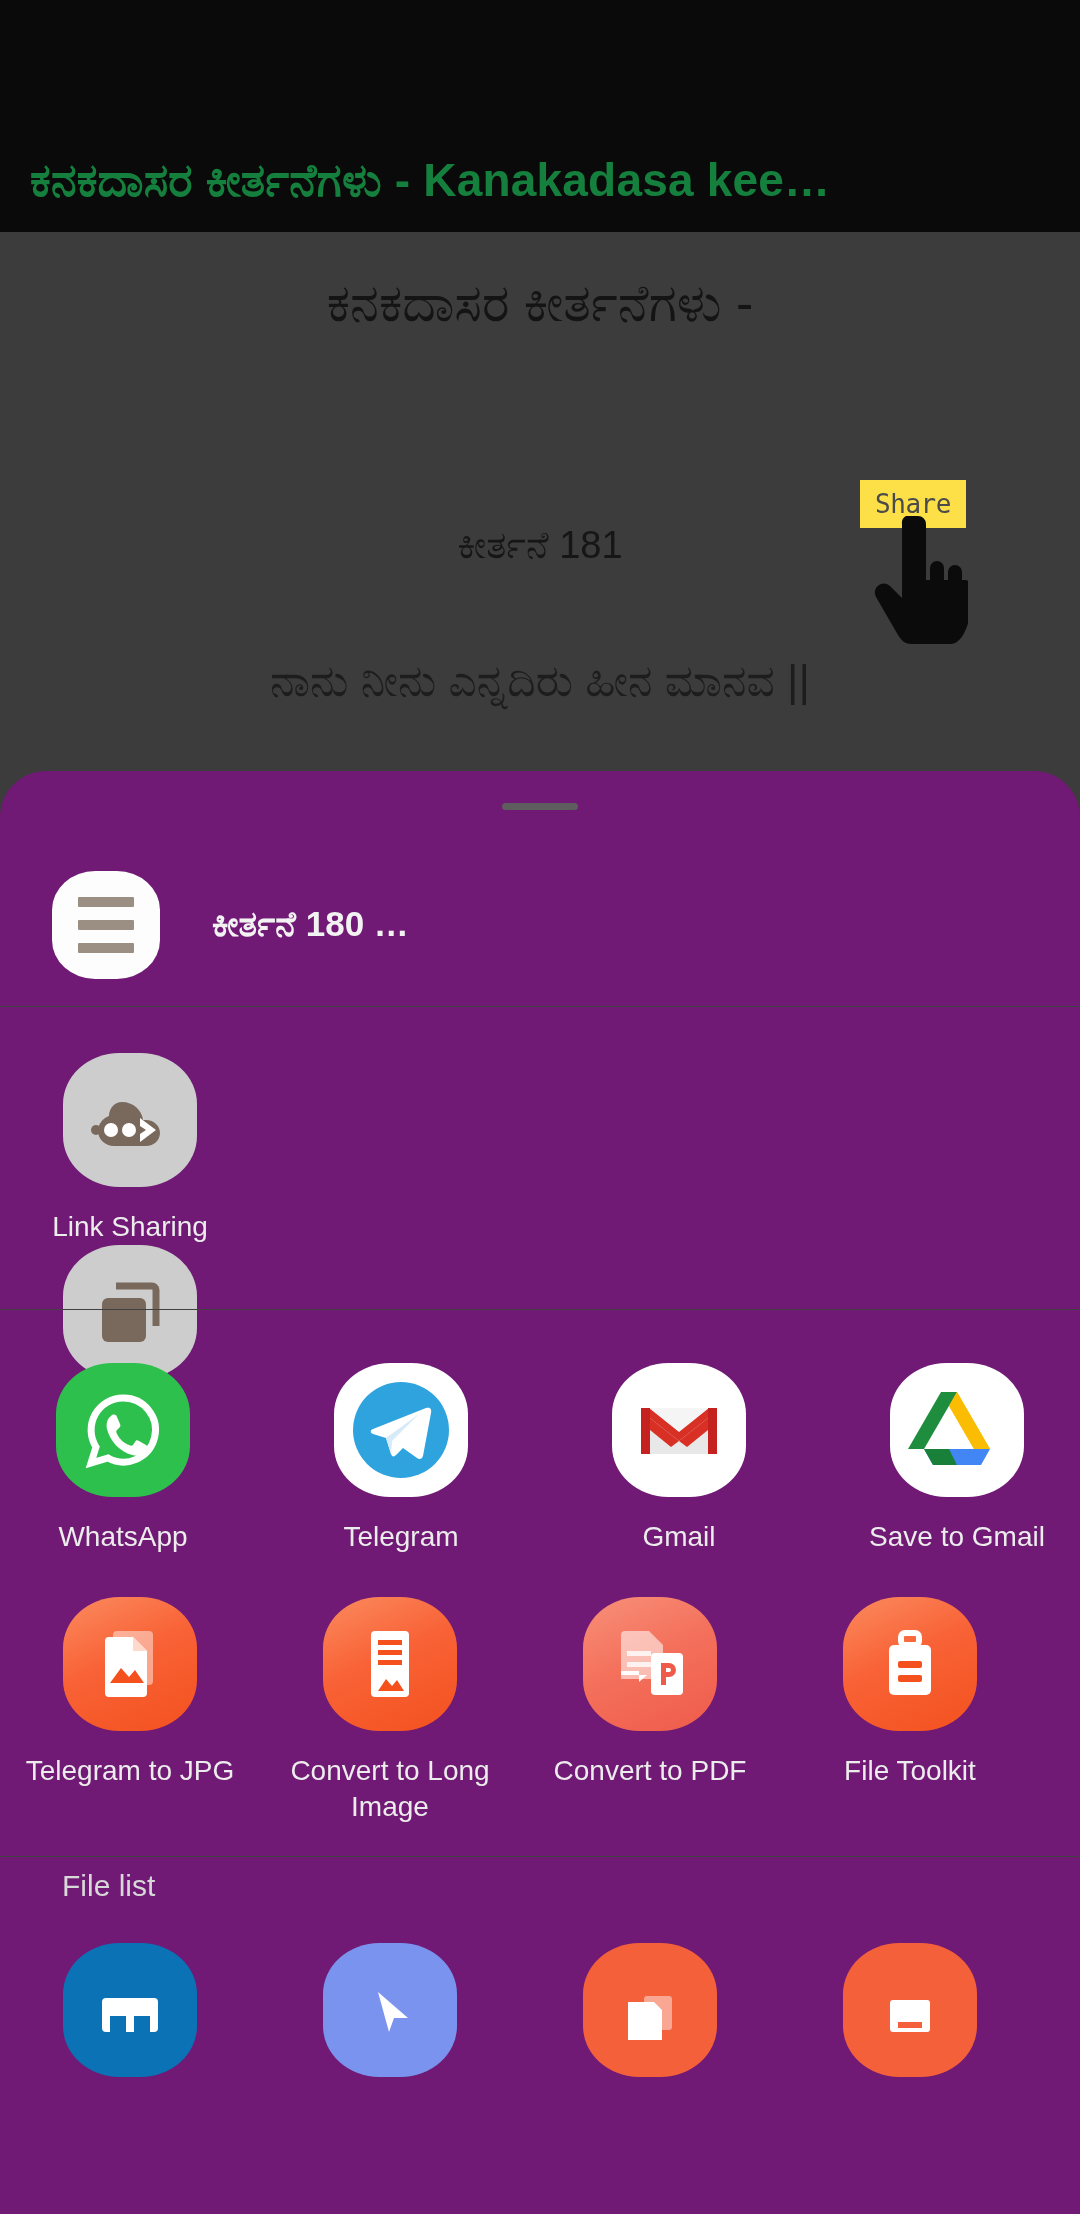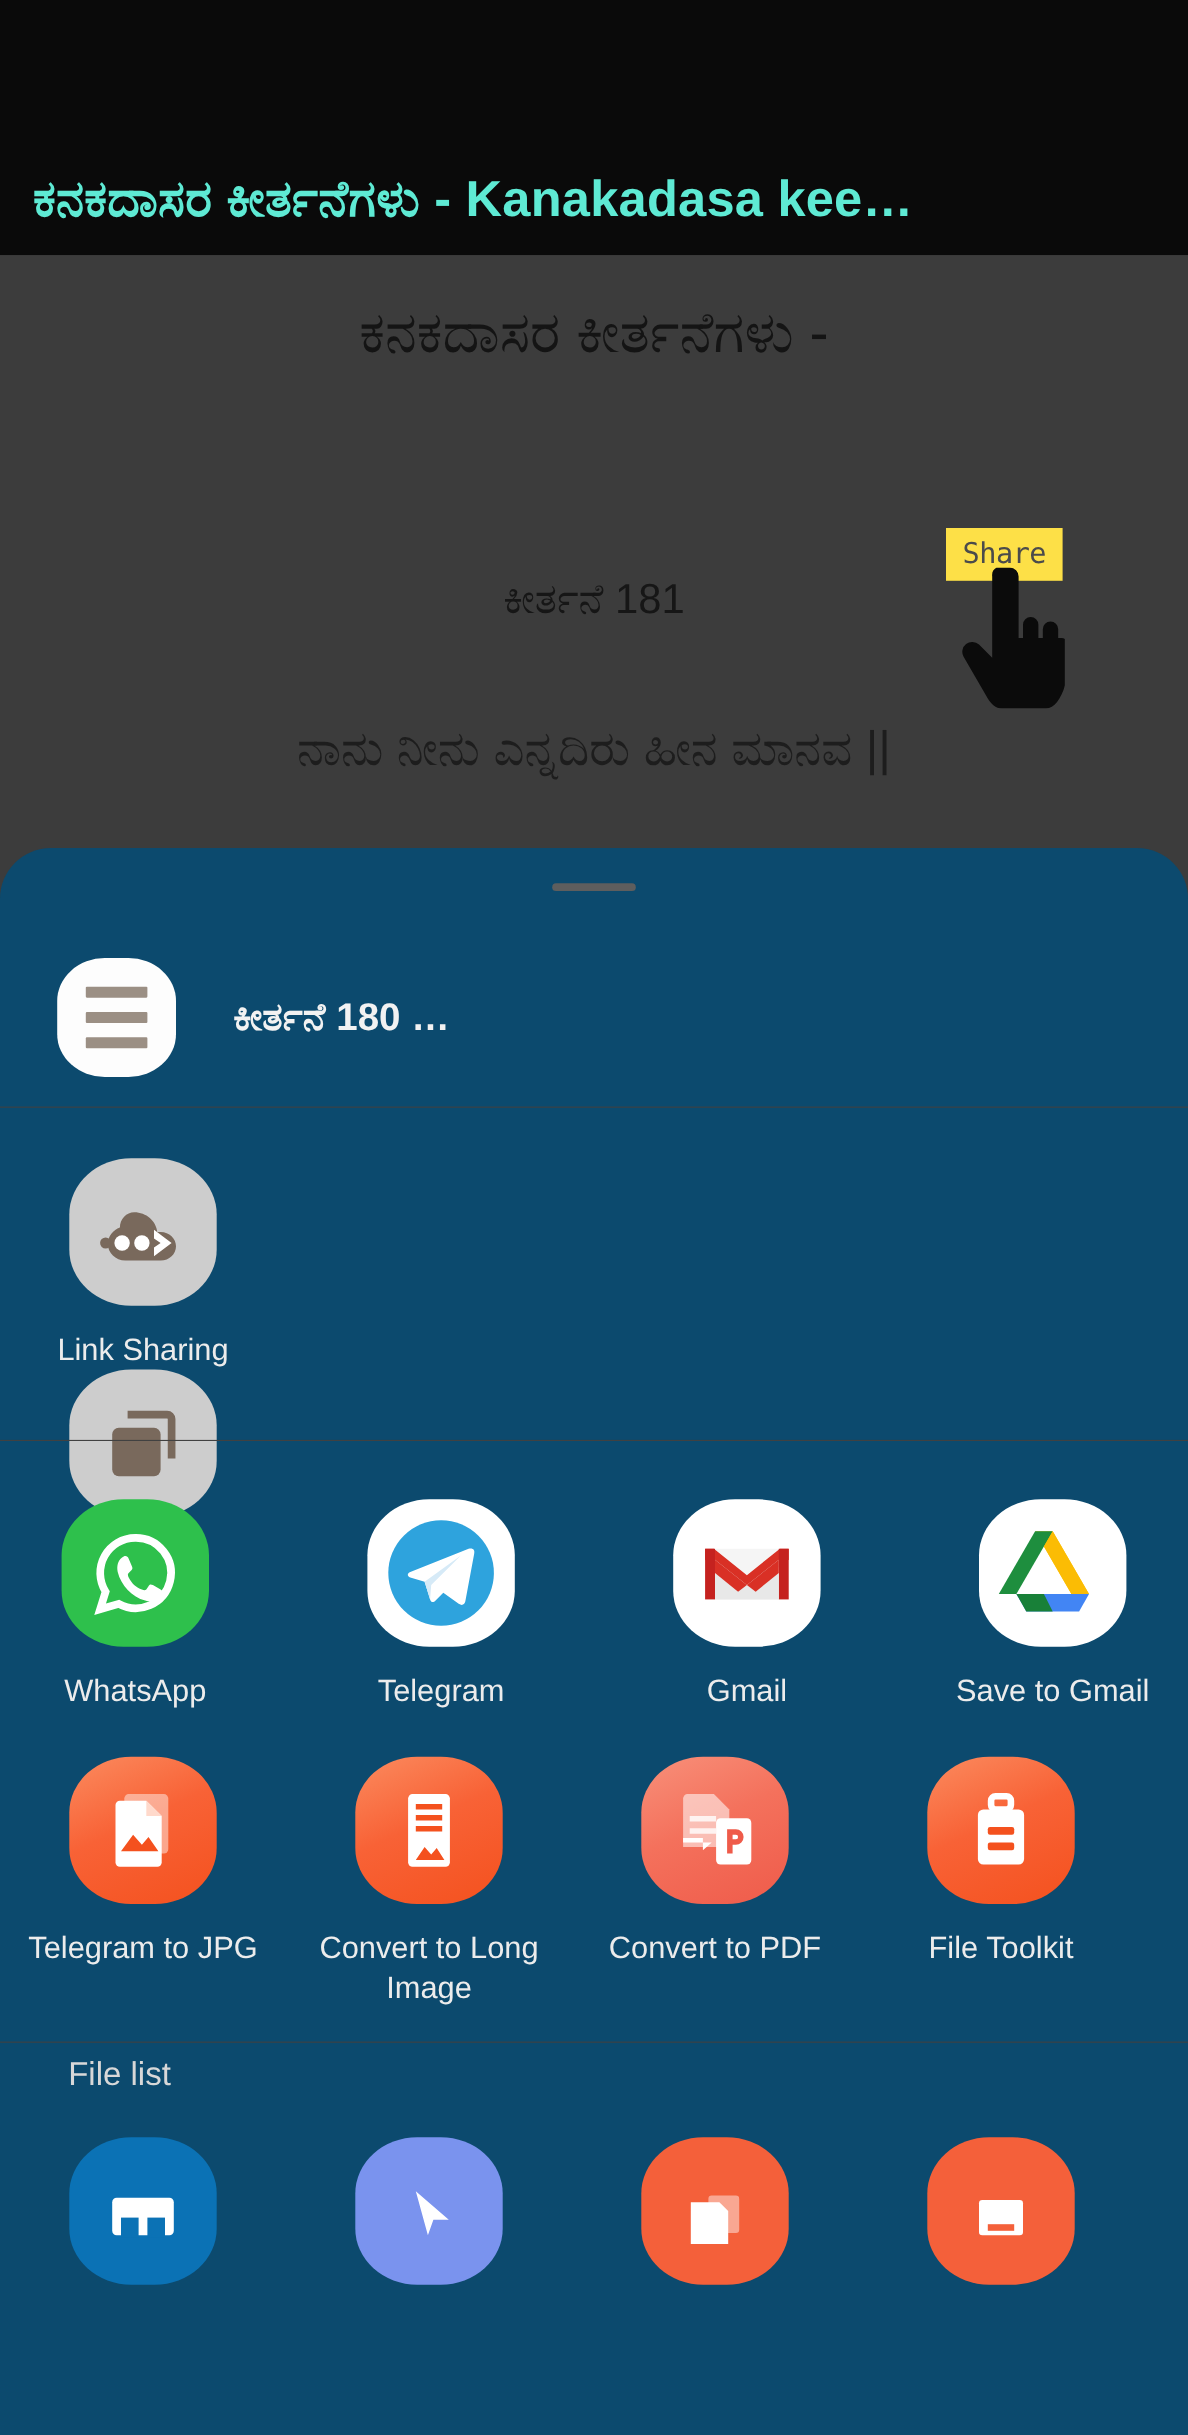--- a/index.html
+++ b/index.html
@@ -23,21 +23,21 @@
   .titlebar {
     position: absolute; top: 0; left: 0;
     width: 1080px; height: 232px;
     background: #0a0a0a;
     display: flex; align-items: flex-end;
   }
   .titlebar-text {
     padding: 0 30px 28px 30px;
     font-size: 46px;
     font-weight: 700;
-    color: #5eead4;
+    color: #15803d;
     white-space: nowrap;
     letter-spacing: 0.2px;
     line-height: 1.05;
   }
 
   
   .page {
     position: absolute;
     top: 232px; left: 0;
     width: 1080px; height: 1982px;
@@ -90,21 +90,21 @@
     font-size: 44px;
     color: #1d1d1d;
     line-height: 1.3;
   }
 
   
   .sheet {
     position: absolute;
     left: 0; bottom: 0;
     width: 1080px; height: 1443px;
-    background: #0c4a6e;
+    background: #701a75;
     border-top-left-radius: 46px;
     border-top-right-radius: 46px;
     overflow: hidden;
   }
   .grabber {
     position: absolute;
     top: 32px; left: 50%;
     transform: translateX(-50%);
     width: 76px; height: 7px;
     border-radius: 4px;

